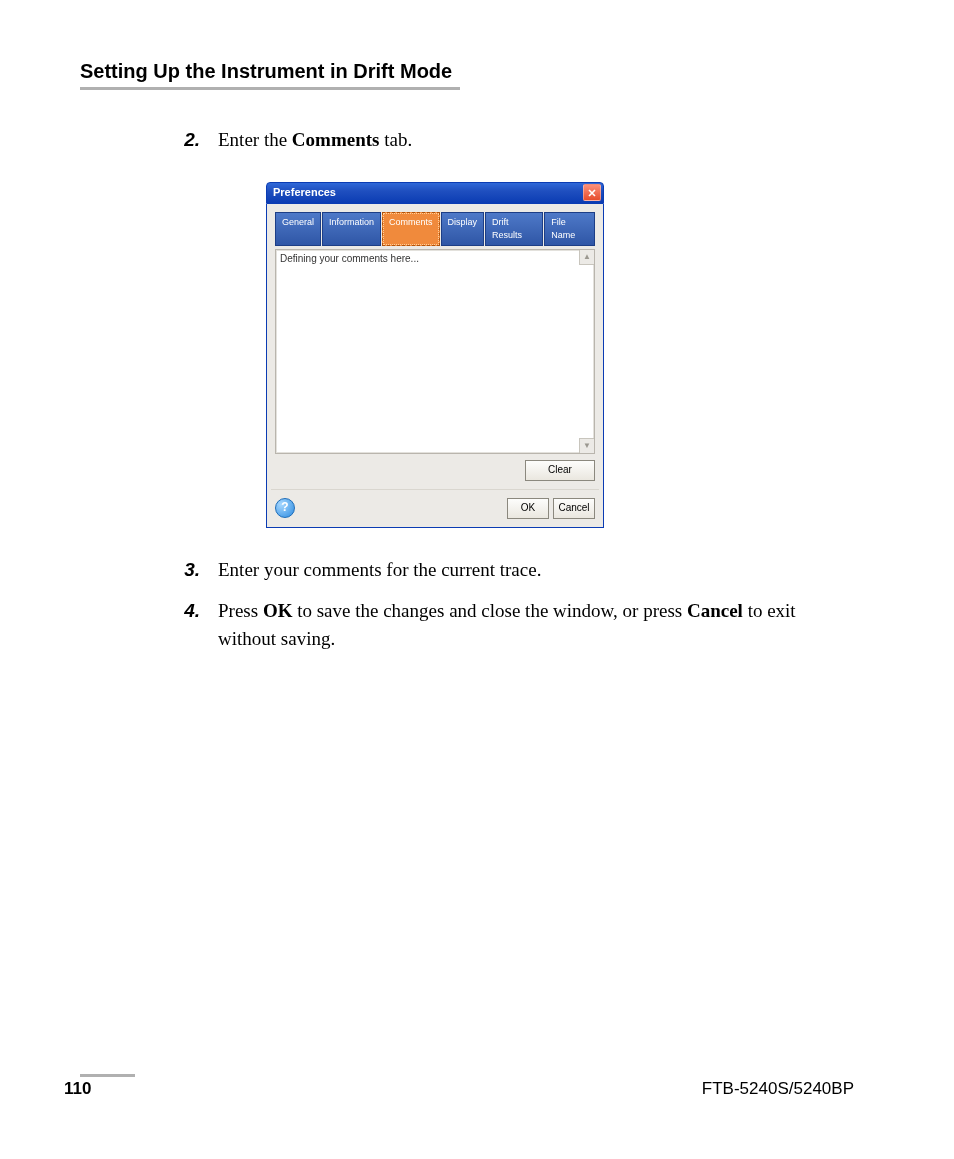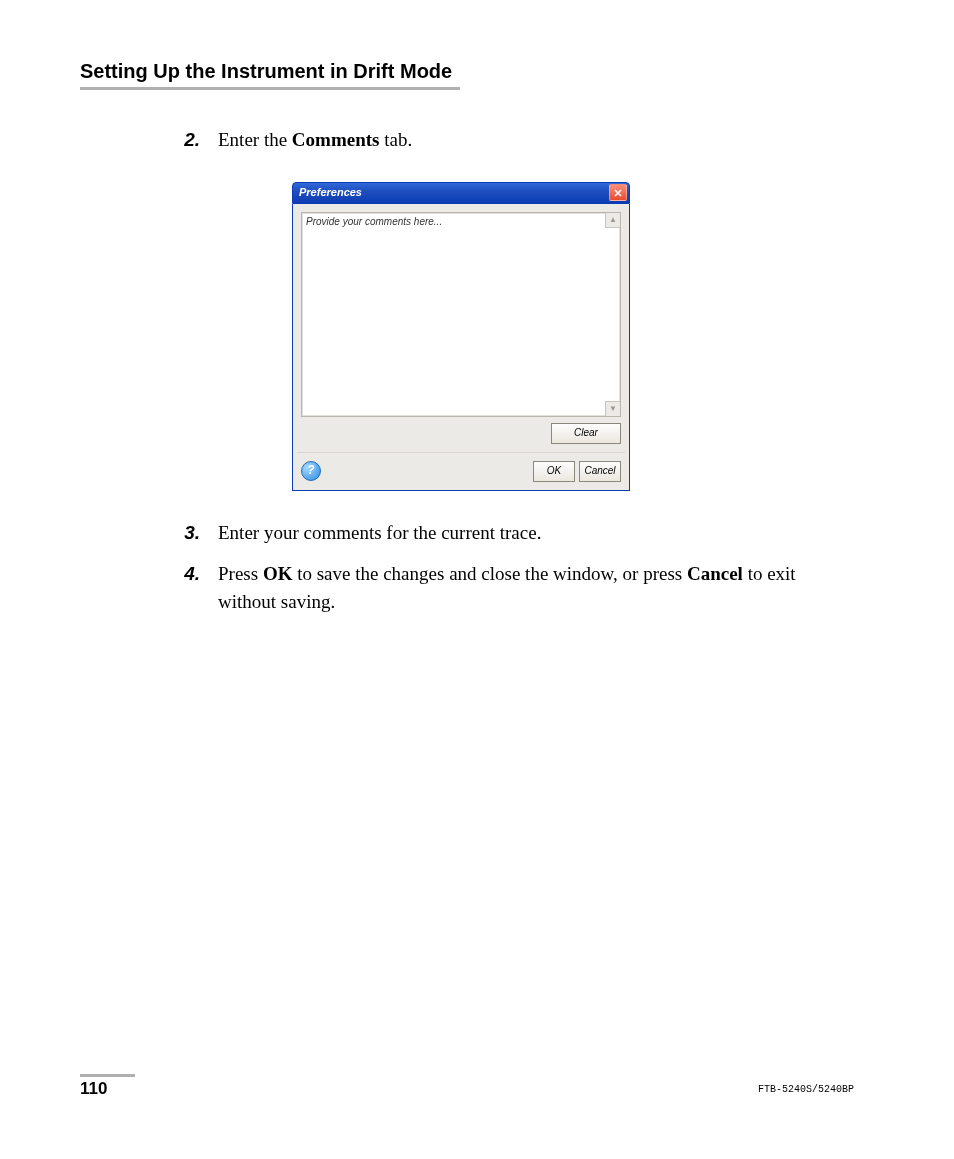--- a/index.html
+++ b/index.html
@@ -60,24 +60,23 @@
     flex: 1;
   }
   .note {
     margin-left: 100px;
     margin-right: 10px;
     font-size: 19px;
     line-height: 1.45;
   }
   
   .dialog-wrap {
-    margin-left: 112px;
+    margin-left: 86px;
     margin-top: 28px;
     margin-bottom: 28px;
-    font-style: italic;
   }
   .dialog {
     width: 338px;
     font-family: Tahoma, Verdana, sans-serif;
     font-size: 10px;
   }
   .titlebar {
     height: 20px;
     background: linear-gradient(to bottom, #2f68d8, #1f4fbf 40%, #0b3cb3);
     border: 1px solid #0b3cb3;
@@ -205,36 +204,36 @@
     justify-content: center;
     cursor: pointer;
     margin-left: 4px;
   }
   .btn-row {
     display: flex;
   }
   
   .page-footer {
     position: absolute;
-    left: 80px;
+    left: 64px;
     right: 80px;
     bottom: 60px;
     display: flex;
-    align-items: center;
+    align-items: flex-start;
     justify-content: space-between;
     font-size: 15px;
   }
   .page-footer .pgnum {
     font-family: 'Segoe UI', Tahoma, sans-serif;
     font-weight: 700;
     font-size: 17px;
   }
   .page-footer .docid {
-    font-family: Liberation Mono, monospace;
-    font-size: 10px;
+    font-family: Liberation Sans, sans-serif;
+    font-size: 17px;
   }
   .foot-divider {
     position: absolute;
     left: 80px;
     bottom: 82px;
     width: 55px;
     height: 3px;
     background: #b0b0b0;
   }
   strong { font-weight: 700; }
@@ -263,23 +262,31 @@
           <span class="title">Preferences</span>
           <div class="closebtn">
             <svg width="8" height="8" viewBox="0 0 8 8">
               <path d="M1 1 L7 7 M7 1 L1 7" stroke="#ffffff" stroke-width="1.6"></path>
             </svg>
           </div>
         </div>
 
         <div class="dlgbody">
 
+          <div class="tabstrip">
+            <div class="tab">General</div>
+            <div class="tab">Information</div>
+            <div class="tab active">Comments</div>
+            <div class="tab">Display</div>
+            <div class="tab">Drift Results</div>
+            <div class="tab">File Name</div>
+          </div>
 
           <div class="textarea-wrap">
-            <span class="placeholder">Provide your comments here...</span>
+            <span class="placeholder">Defining your comments here...</span>
             <div class="scroll-up">
               <span>▲</span>
             </div>
             <div class="scroll-down">
               <span>▼</span>
             </div>
           </div>
 
           <div class="row-clear">
             <div class="btn">Clear</div>

